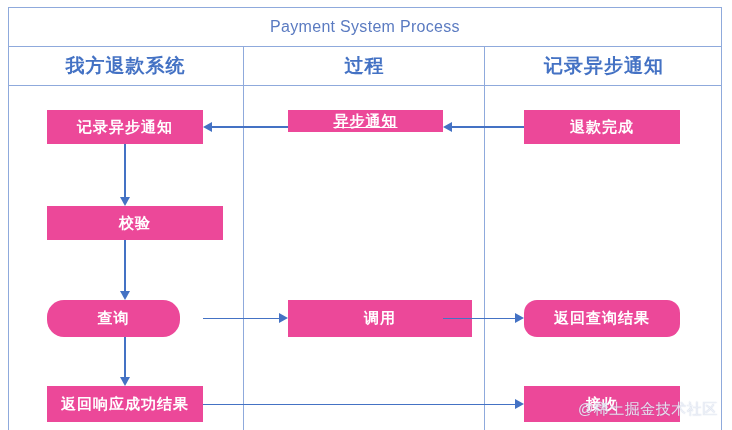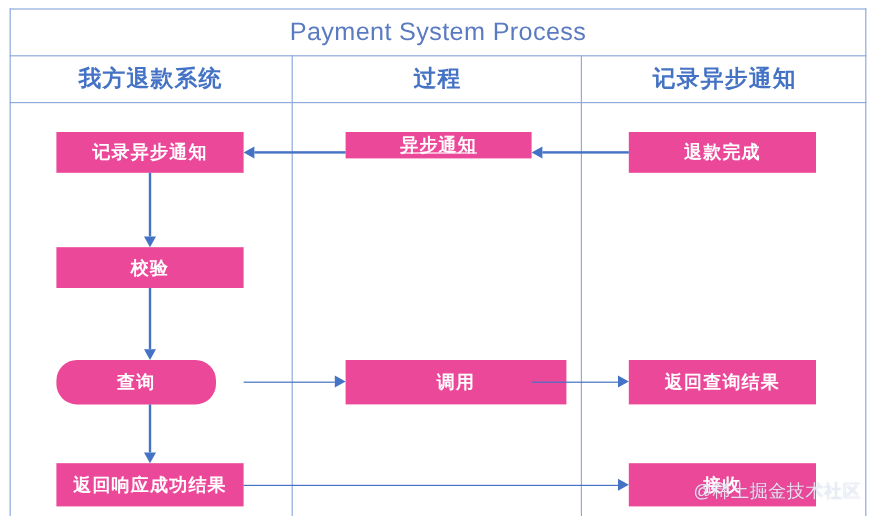--- a/index.html
+++ b/index.html
@@ -23,21 +23,21 @@
 
   
   .vline{position:absolute;top:46px;width:0;height:391px;border-left:1.6px solid #8FAADC;}
   .vl-1{left:243px;}
   .vl-2{left:484px;}
 
   
   .title{
     position:absolute;left:8px;top:7px;width:714px;height:39px;
     display:flex;align-items:center;justify-content:center;
-    color:#5B7BC1;font-size:21px;letter-spacing:.3px;
+    color:#5B7BC1;font-size:16px;letter-spacing:.3px;
   }
   .colhead{
     position:absolute;top:46px;height:39px;
     display:flex;align-items:center;justify-content:center;
     color:#4472C4;font-size:19px;font-weight:bold;letter-spacing:1px;
   }
   .ch-1{left:8px;width:235px;}
   .ch-2{left:245px;width:239px;}
   .ch-3{left:486px;width:236px;}
 
@@ -87,28 +87,28 @@
   <div class="box" style="left:47px;top:110px;width:156px;height:34px;">记录异步通知</div>
   <div class="box" style="left:288px;top:110px;width:155px;height:22px;text-decoration:underline;">异步通知</div>
   <div class="box" style="left:524px;top:110px;width:156px;height:34px;">退款完成</div>
 
   <div class="conn h" style="left:452px;top:126px;width:72px;"></div>
   <div class="arrow left" style="left:443px;top:121.5px;"></div>
 
   <div class="conn h" style="left:212px;top:126px;width:76px;"></div>
   <div class="arrow left" style="left:203px;top:121.5px;"></div>
 
-  <div class="box" style="left:47px;top:206px;width:156px;height:34px;">校验</div>
+  <div class="box" style="left:47px;top:206px;width:176px;height:34px;">校验</div>
 
   <div class="conn v" style="left:124.1px;top:144px;height:53px;"></div>
   <div class="arrow down" style="left:119.5px;top:197px;"></div>
 
   <div class="box" style="left:47px;top:300px;width:133px;height:37px;border-radius:17px;">查询</div>
   <div class="box" style="left:288px;top:300px;width:184px;height:37px;">调用</div>
-  <div class="box" style="left:524px;top:300px;width:156px;height:37px;">返回查询结果</div>
+  <div class="box" style="left:524px;top:300px;width:156px;height:37px;border-radius:13px;">返回查询结果</div>
 
   <div class="conn v" style="left:124.1px;top:240px;height:51px;"></div>
   <div class="arrow down" style="left:119.5px;top:291px;"></div>
 
   <div class="conn h" style="left:203px;top:317.5px;width:76px;"></div>
   <div class="arrow right" style="left:279px;top:313px;"></div>
 
   <div class="conn h" style="left:443px;top:317.5px;width:72px;"></div>
   <div class="arrow right" style="left:515px;top:313px;"></div>
 

